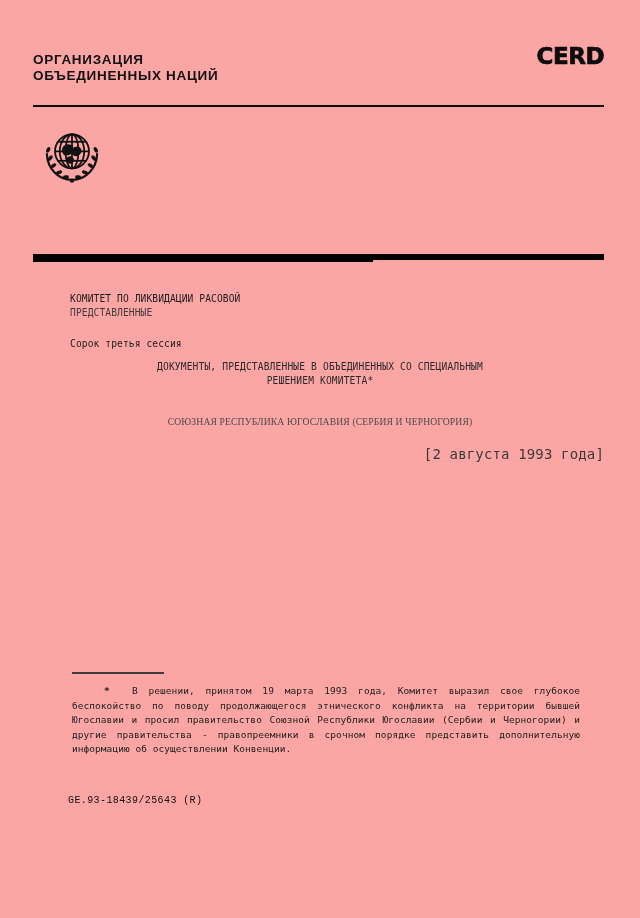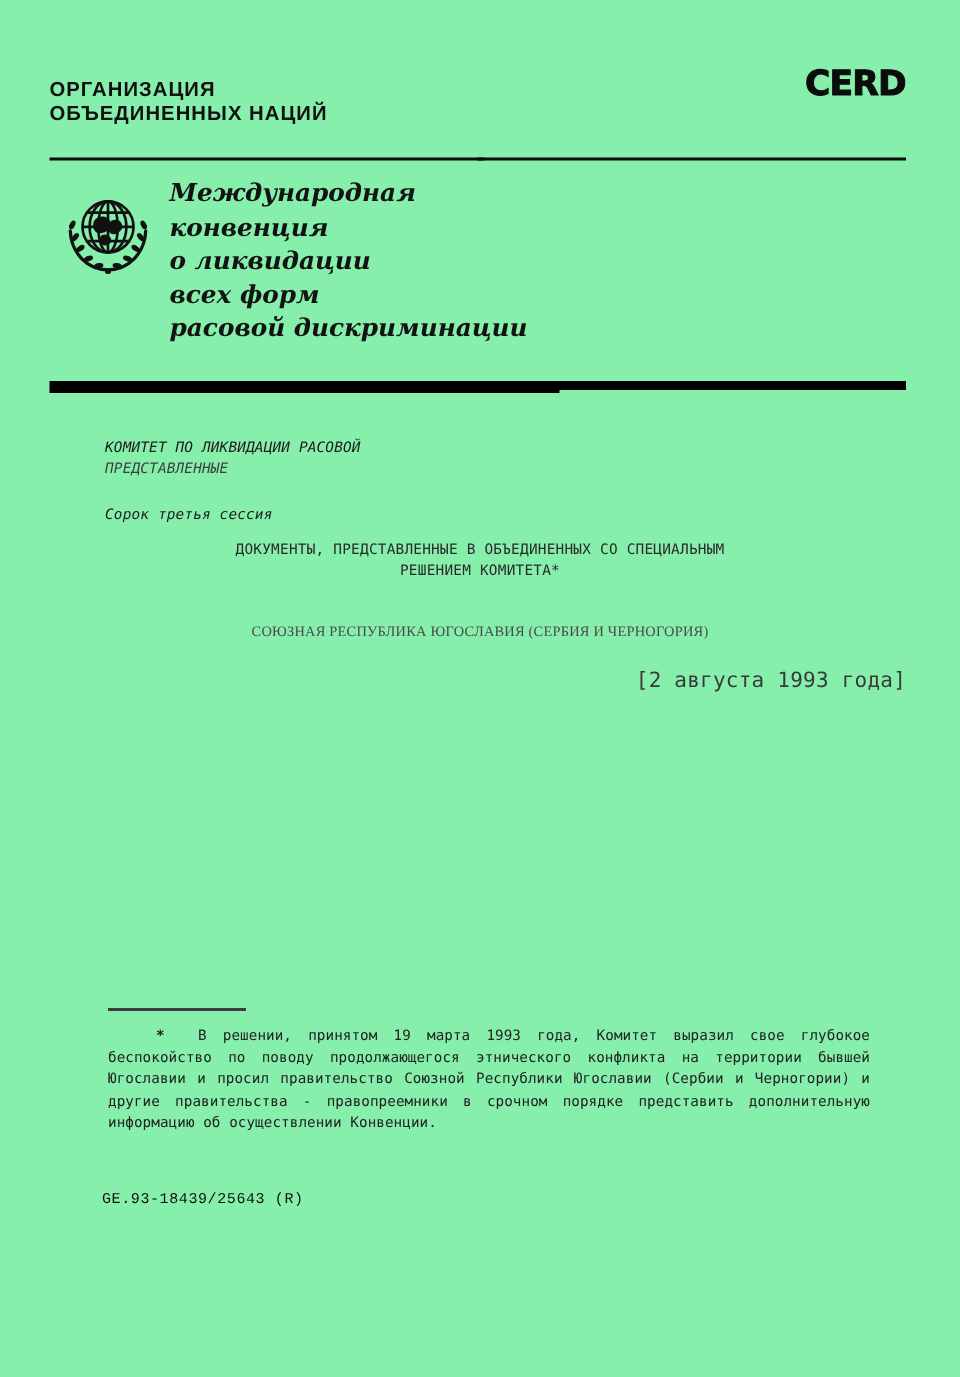--- a/index.html
+++ b/index.html
@@ -10,21 +10,21 @@
   }
   body {
     font-family: "Liberation Sans", sans-serif;
     color: #000000;
   }
   .page {
     position: relative;
     width: 640px;
     height: 918px;
     margin: 0 auto;
-    background: #86efac;
+    background: #fca5a5;
     overflow: hidden;
   }
 
   
   .masthead {
     position: absolute;
     left: 0;
     top: 0;
     width: 640px;
     height: 112px;
@@ -142,21 +142,20 @@
   }
   .committee-head {
     position: absolute;
     left: 70px;
     top: 32px;
     font-family: "DejaVu Sans Mono", monospace;
     font-size: 9.6px;
     line-height: 13.6px;
     letter-spacing: 0.1px;
     color: #1c1c1c;
-    font-style: italic;
   }
   .committee-head .l1 { display: block; white-space: pre-line; }
   .committee-head .l2 {
     display: block;
     color: #343434;
     filter: blur(0.35px);
     opacity: 0.92;
   }
   .committee-head .l3 { display: block; margin-top: 18px; }
 
@@ -279,25 +278,20 @@
           <ellipse cx="85" cy="44" rx="4.5" ry="2.6" transform="rotate(62 85 44)"></ellipse>
           <ellipse cx="82" cy="56" rx="4.5" ry="2.6" transform="rotate(50 82 56)"></ellipse>
           <ellipse cx="77" cy="67" rx="4.5" ry="2.6" transform="rotate(35 77 67)"></ellipse>
           <ellipse cx="69" cy="77" rx="4.5" ry="2.6" transform="rotate(20 69 77)"></ellipse>
           <ellipse cx="59" cy="84" rx="4.5" ry="2.6" transform="rotate(8 59 84)"></ellipse>
           <ellipse cx="50" cy="90" rx="3" ry="2.2"></ellipse>
         </g>
       </svg>
     </div>
 
-    <div class="convention-title">Международная
-конвенция
-о ликвидации
-всех форм
-расовой дискриминации</div>
 
   </div>
 
   <div class="thick-bar"></div>
 
   <div class="doc-body">
 
     <div class="committee-head">
       <span class="l1">КОМИТЕТ ПО ЛИКВИДАЦИИ РАСОВОЙ</span>
       <span class="l2">ПРЕДСТАВЛЕННЫЕ</span>

